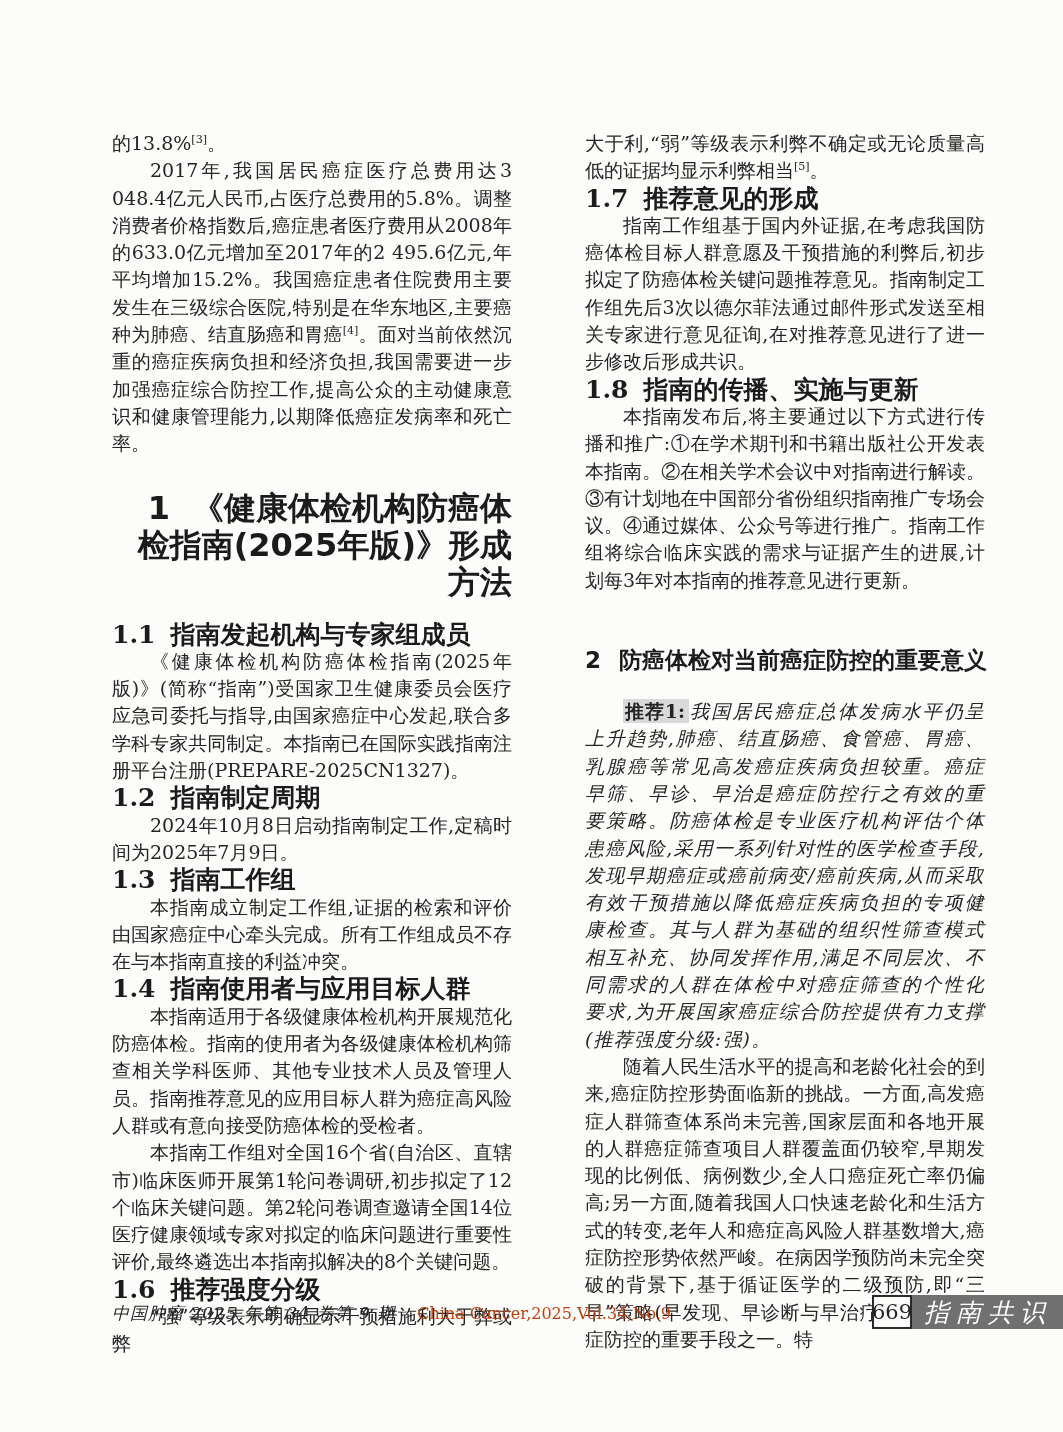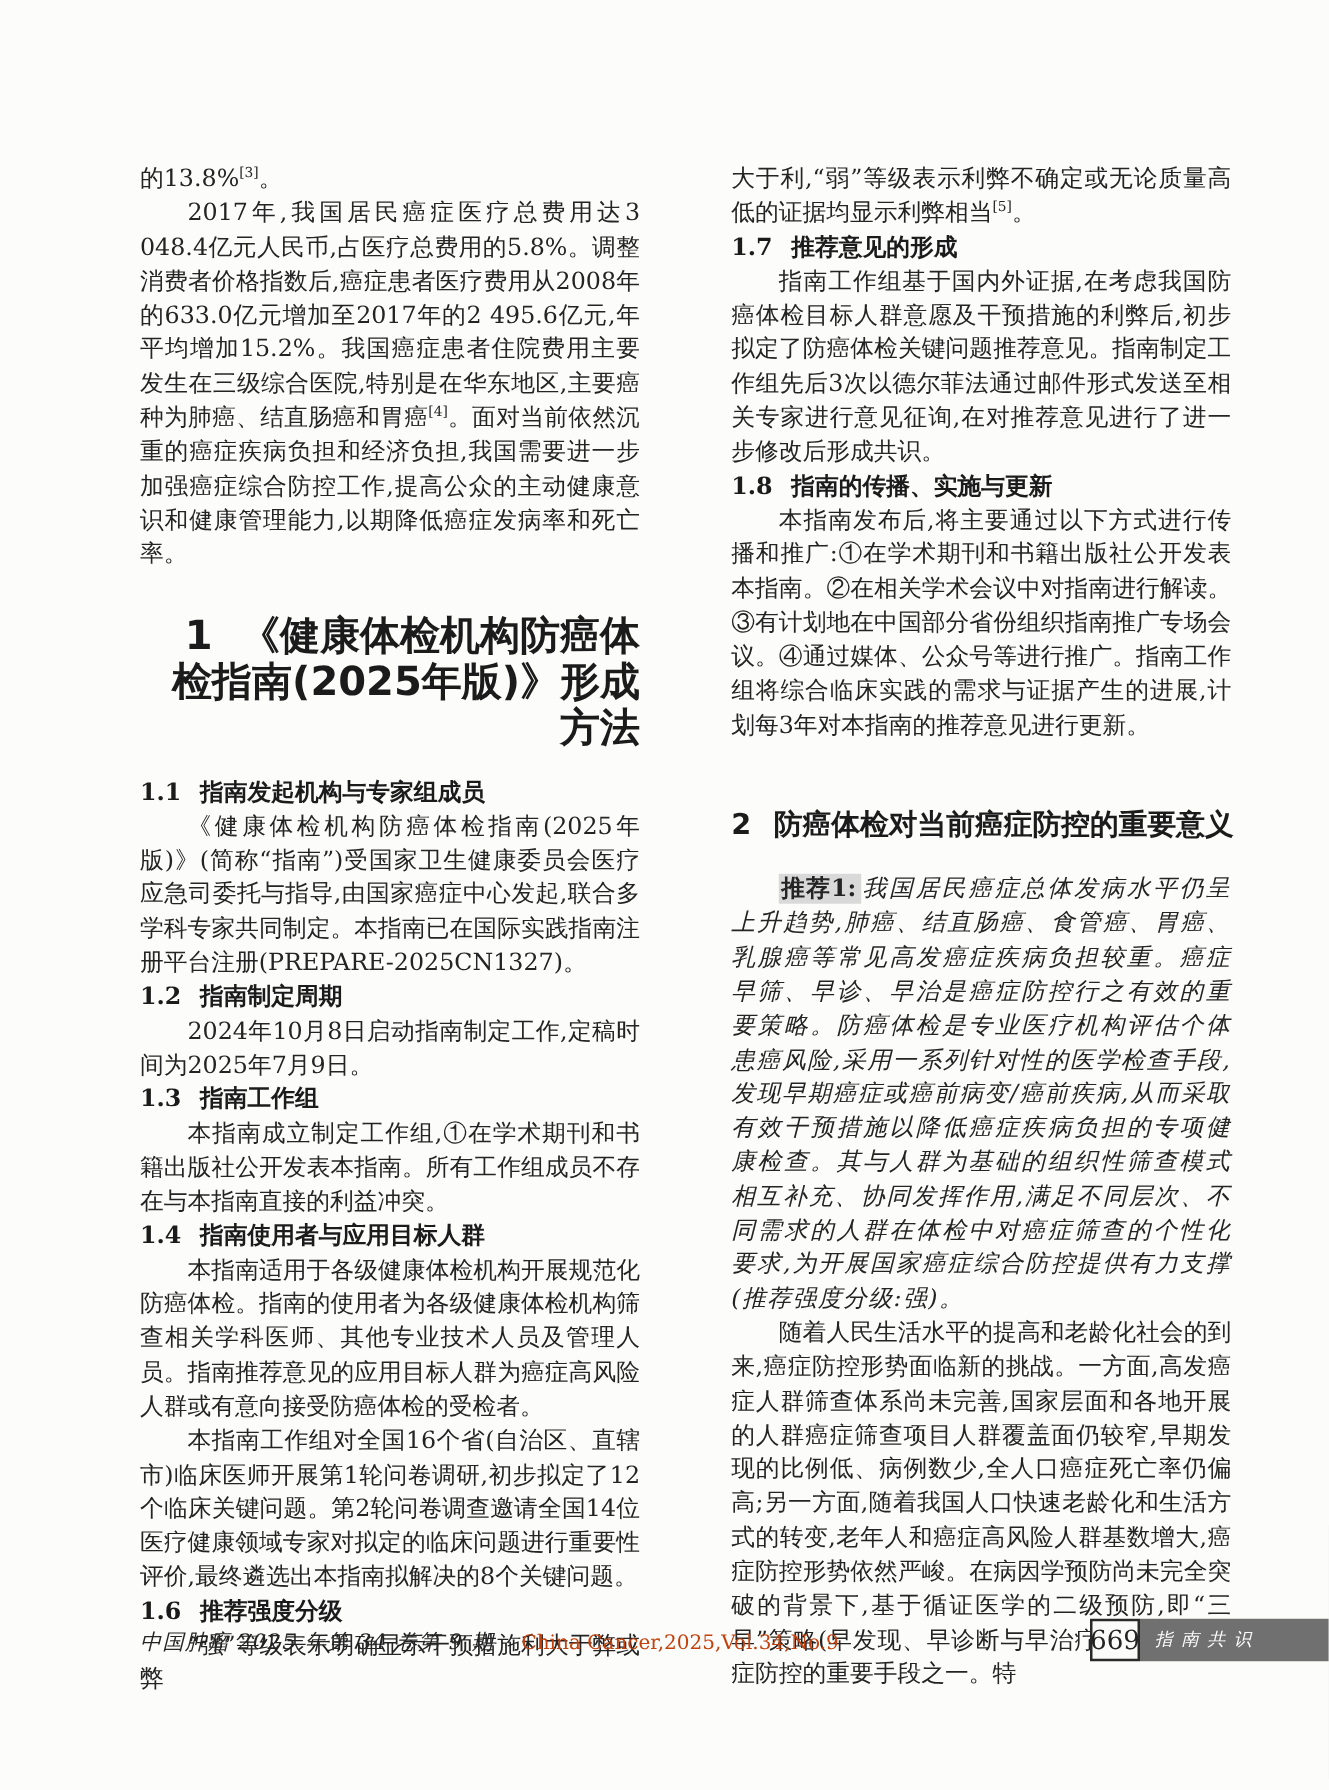--- a/index.html
+++ b/index.html
@@ -43,21 +43,21 @@
     line-height:40px;
     margin:46px 0 18px 0;
     text-align:left;
     white-space:nowrap;
     color:#1b1b1b;
   }
   .h-main2 .hnum{margin-right:18px;}
   .h-sub{
     font-family:"DejaVu Sans","Liberation Sans",sans-serif;
     font-weight:bold;
-    font-size:19px;
+    font-size:25px;
     line-height:27.3px;
     margin:0;
     text-align:left;
     color:#1b1b1b;
   }
   .h-sub .snum{margin-right:15px;font-family:"DejaVu Serif","Liberation Serif",serif;}
   .rec{margin:0;text-indent:2em;}
   .rec-label{
     font-weight:bold;
     background:var(--highlight,#d9d9d9);
@@ -89,21 +89,21 @@
     box-sizing:border-box;
     display:flex;align-items:center;justify-content:center;
     font-size:21px;
   }
   .sectionbar{
     width:139px;
     background:var(--footer-bar,#707070);
     color:#ffffff;
     display:flex;align-items:center;
     padding-left:12px;
-    font-size:14px;
+    font-size:25px;
     font-style:italic;
     letter-spacing:7px;
   }
 </style>
 </head>
 <body>
 
 <div class="page">
 
   <div class="col col-left">
@@ -113,21 +113,21 @@
 
     <div class="h-main"><span class="hnum">1</span><span>《健康体检机构防癌体检指南(2025年版)》形成方法</span></div>
 
     <div class="h-sub"><span class="snum">1.1</span><span>指南发起机构与专家组成员</span></div>
     <p>《健康体检机构防癌体检指南(2025年版)》(简称“指南”)受国家卫生健康委员会医疗应急司委托与指导,由国家癌症中心发起,联合多学科专家共同制定。本指南已在国际实践指南注册平台注册(PREPARE-2025CN1327)。</p>
 
     <div class="h-sub"><span class="snum">1.2</span><span>指南制定周期</span></div>
     <p>2024年10月8日启动指南制定工作,定稿时间为2025年7月9日。</p>
 
     <div class="h-sub"><span class="snum">1.3</span><span>指南工作组</span></div>
-    <p>本指南成立制定工作组,①在学术期刊和书籍出版社公开发表本指南。所有工作组成员不存在与本指南直接的利益冲突。</p>
+    <p>本指南成立制定工作组,证据的检索和评价由国家癌症中心牵头完成。所有工作组成员不存在与本指南直接的利益冲突。</p>
 
     <div class="h-sub"><span class="snum">1.4</span><span>指南使用者与应用目标人群</span></div>
     <p>本指南适用于各级健康体检机构开展规范化防癌体检。指南的使用者为各级健康体检机构筛查相关学科医师、其他专业技术人员及管理人员。指南推荐意见的应用目标人群为癌症高风险人群或有意向接受防癌体检的受检者。</p>
 
     <p>本指南工作组对全国16个省(自治区、直辖市)临床医师开展第1轮问卷调研,初步拟定了12个临床关键问题。第2轮问卷调查邀请全国14位医疗健康领域专家对拟定的临床问题进行重要性评价,最终遴选出本指南拟解决的8个关键问题。</p>
 
     <div class="h-sub"><span class="snum">1.6</span><span>推荐强度分级</span></div>
     <p>“强”等级表示明确显示干预措施利大于弊或弊</p>
   </div>
 

